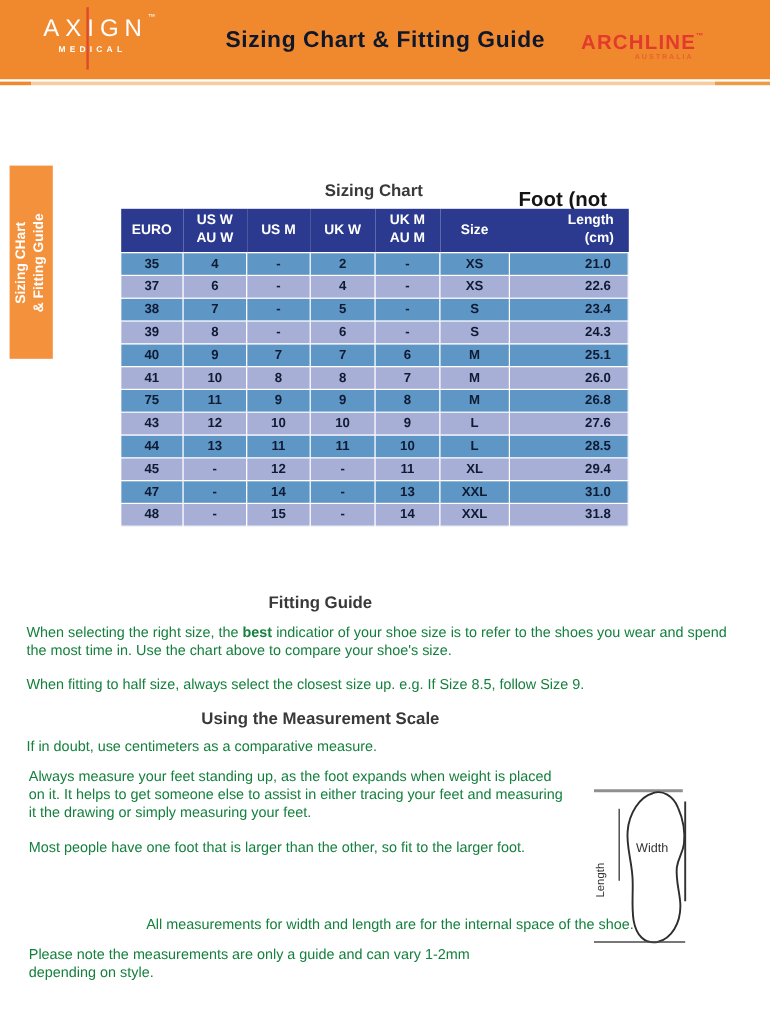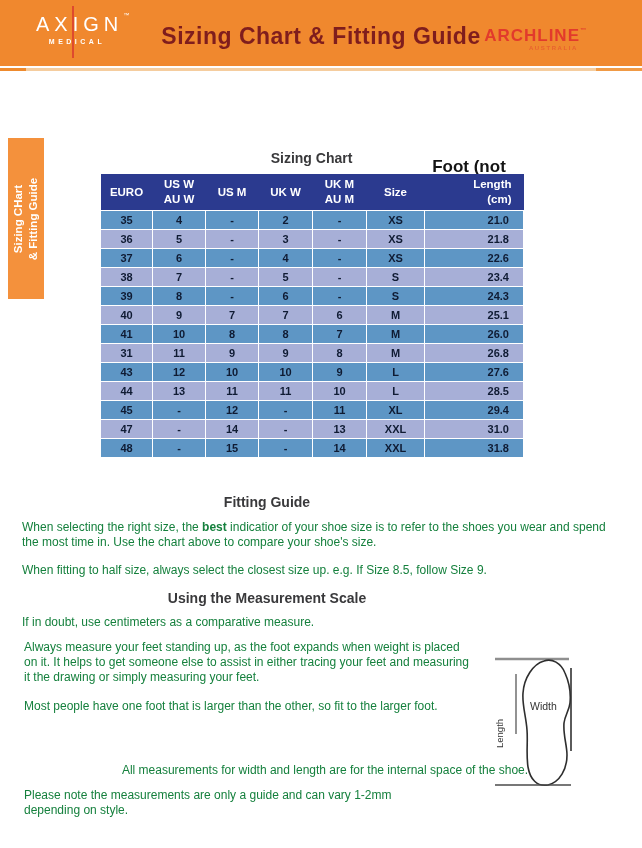--- a/index.html
+++ b/index.html
@@ -8,21 +8,21 @@
     font-family:"Liberation Sans", sans-serif;overflow:hidden;
   }
   
   .topbar{position:absolute;left:0;top:0;width:642px;height:66px;background:#F0882E;}
   .axign{position:absolute;left:36px;top:12px;width:82px;color:#fff;text-align:center;}
   .axign-line{position:absolute;left:36px;top:-6px;width:2px;height:52px;background:#DE4A2E;}
   .axign-name{position:relative;font-size:20px;letter-spacing:5px;font-weight:normal;}
   .axign-name sup{font-size:6px;letter-spacing:0;vertical-align:14px;}
   .axign-sub{font-size:7px;letter-spacing:3.5px;margin-top:2px;font-weight:bold;}
   .doc-title{position:absolute;left:0;right:0;top:23px;margin:0;text-align:center;
-    color:#7f1d1d;font-size:23px;font-weight:bold;letter-spacing:.5px;}
+    color:#0f172a;font-size:19px;font-weight:bold;letter-spacing:.5px;}
   .archline{position:absolute;right:56px;top:27px;text-align:right;color:#E23A2C;}
   .arch-name{font-size:17px;font-weight:bold;letter-spacing:1px;line-height:1;}
   .arch-name sup{font-size:6px;vertical-align:9px;letter-spacing:0;}
   .arch-sub{font-size:6px;letter-spacing:1.6px;color:#E8622F;margin-top:1px;font-weight:bold;margin-right:8px;}
   .header-rule{position:absolute;left:0;top:68px;width:642px;height:3px;
     background:linear-gradient(to right,#EE8A2D 0 26px,#F5CD9F 26px 596px,#F09A45 596px);}
   
   .side-tab{position:absolute;left:8px;top:138px;width:36px;height:161px;background:#F4913C;}
   .side-tab-inner{position:absolute;left:50%;top:50%;width:161px;height:36px;
     transform:translate(-50%,-50%) rotate(-90deg);display:flex;flex-direction:column;
@@ -111,29 +111,20 @@
       <tr>
         <td>35</td>
         <td>4</td>
         <td>-</td>
         <td>2</td>
         <td>-</td>
         <td>XS</td>
         <td>21.0</td>
       </tr>
       <tr>
-        <td>36</td>
-        <td>5</td>
-        <td>-</td>
-        <td>3</td>
-        <td>-</td>
-        <td>XS</td>
-        <td>21.8</td>
-      </tr>
-      <tr>
         <td>37</td>
         <td>6</td>
         <td>-</td>
         <td>4</td>
         <td>-</td>
         <td>XS</td>
         <td>22.6</td>
       </tr>
       <tr>
         <td>38</td>
@@ -165,21 +156,21 @@
       <tr>
         <td>41</td>
         <td>10</td>
         <td>8</td>
         <td>8</td>
         <td>7</td>
         <td>M</td>
         <td>26.0</td>
       </tr>
       <tr>
-        <td>31</td>
+        <td>75</td>
         <td>11</td>
         <td>9</td>
         <td>9</td>
         <td>8</td>
         <td>M</td>
         <td>26.8</td>
       </tr>
       <tr>
         <td>43</td>
         <td>12</td>

